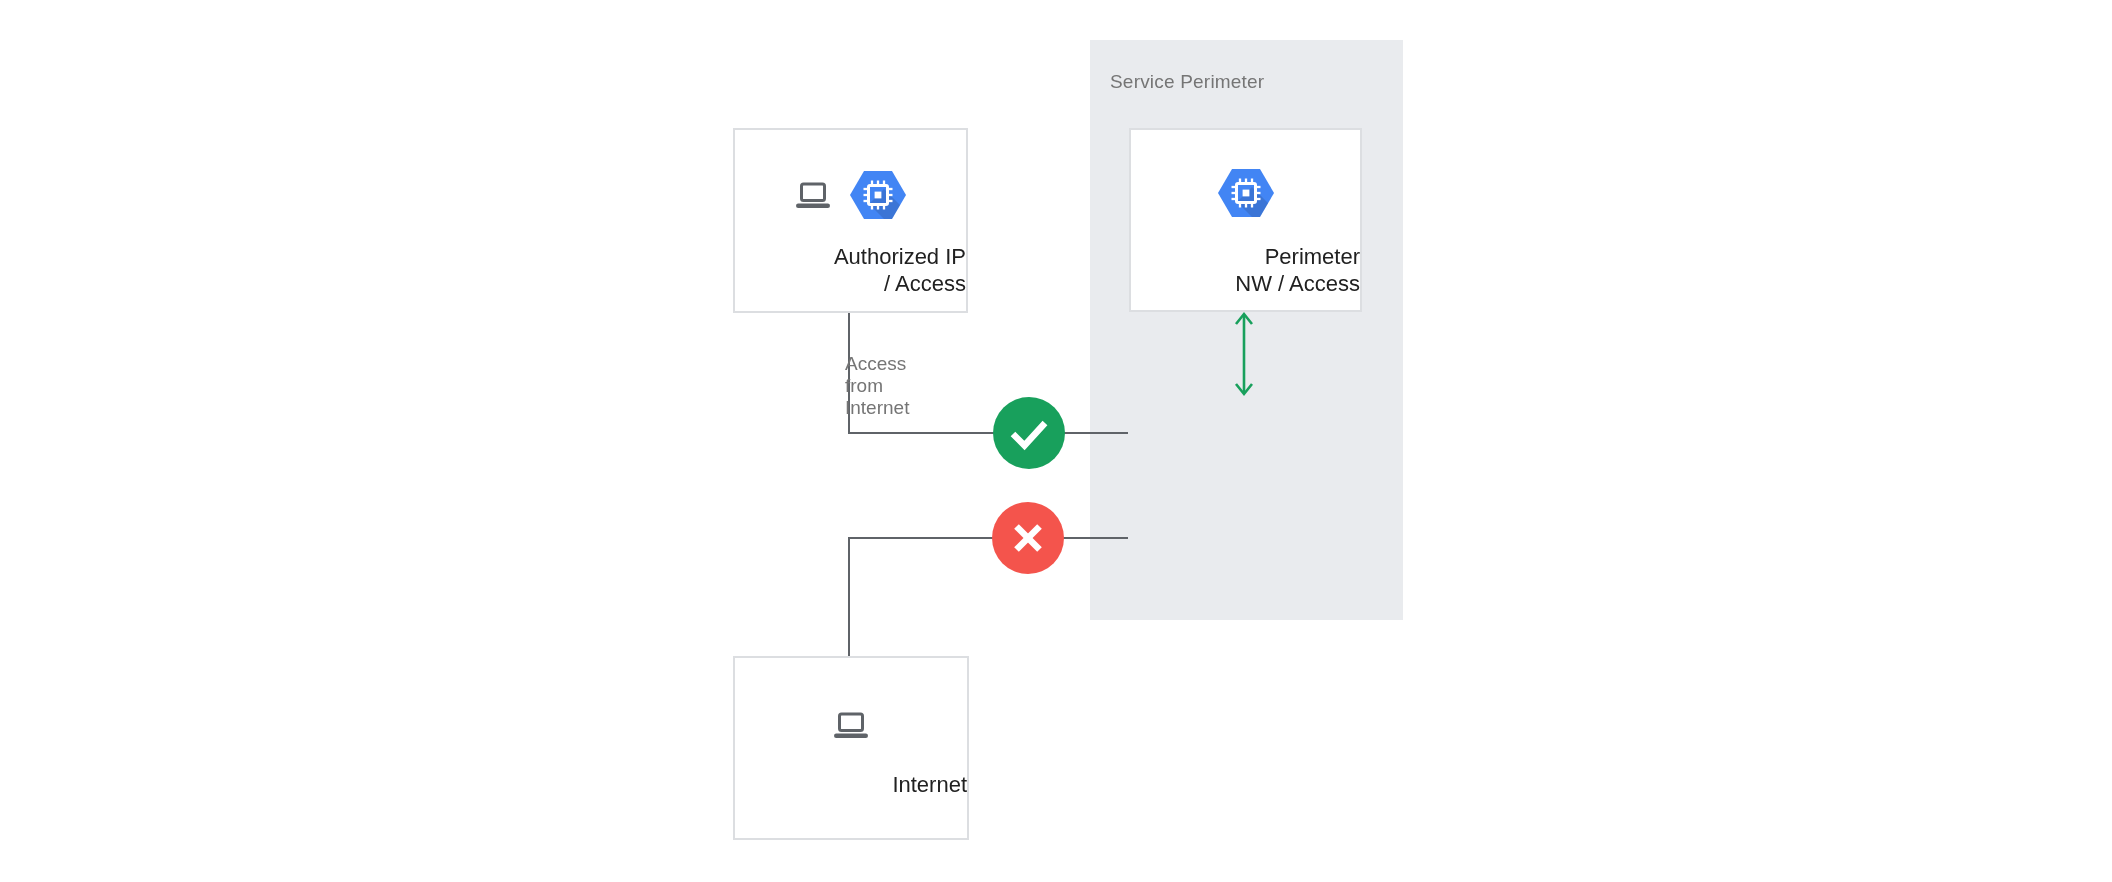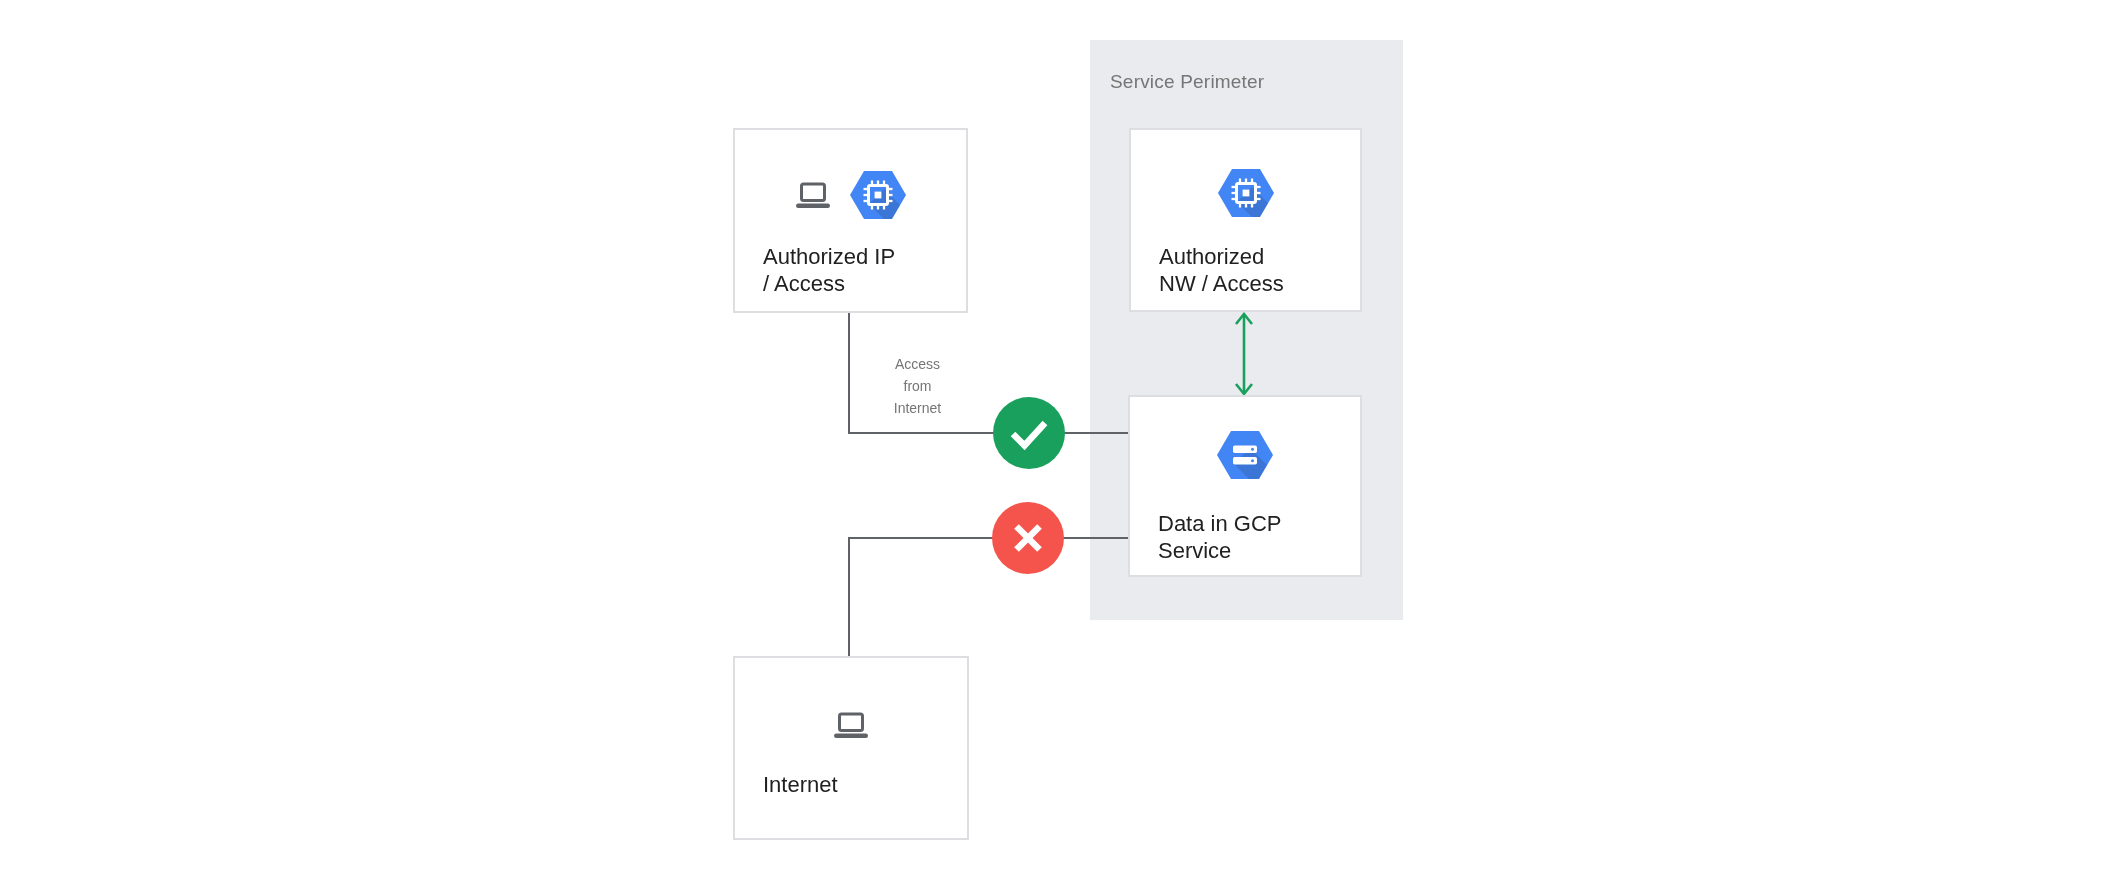--- a/index.html
+++ b/index.html
@@ -17,33 +17,33 @@
   .node{position:absolute;background:#fff;border:2px solid var(--c-border);box-sizing:border-box;z-index:2;}
   .node-ip{left:733px;top:128px;width:235px;height:185px;}
   .node-nw{left:1129px;top:128px;width:233px;height:184px;}
   .node-data{left:1128px;top:395px;width:234px;height:182px;}
   .node-internet{left:733px;top:656px;width:236px;height:184px;}
   .icon-row{position:absolute;left:0;right:0;display:flex;justify-content:center;align-items:center;gap:20px;}
   .node-ip .icon-row{top:41px;height:48px;}
   .node-nw .icon-row{top:39px;height:48px;}
   .node-data .icon-row{top:34px;height:48px;}
   .node-internet .icon-row{top:54px;height:27px;}
-  .node-label{position:absolute;top:113px;left:0;right:0;text-align:left;font-size:22px;line-height:27px;color:var(--c-text_dark);margin-left:28px;}
+  .node-label{position:absolute;top:113px;left:0;right:0;text-align:right;font-size:22px;line-height:27px;color:var(--c-text_dark);}
 
   .line{position:absolute;background:var(--c-line);z-index:1;}
   .line-ip-down{left:848px;top:313px;width:2px;height:120px;}
   .line-check-h{left:848px;top:432px;width:280px;height:2px;}
   .line-x-h{left:848px;top:537px;width:280px;height:2px;}
   .line-internet-up{left:848px;top:537px;width:2px;height:119px;}
 
   .badge{position:absolute;width:72px;height:72px;border-radius:50%;z-index:3;display:flex;align-items:center;justify-content:center;}
   .badge-check{left:993px;top:397px;background:var(--c-green);}
   .badge-x{left:992px;top:502px;background:var(--c-red);}
 
-  .edge-label{position:absolute;text-align:center;font-size:14px;line-height:22px;color:var(--c-text_gray);z-index:2;}
+  .edge-label{position:absolute;text-align:left;font-size:19px;line-height:22px;color:var(--c-text_gray);z-index:2;}
   .label-access{left:845px;top:353px;width:145px;}
   .label-credential{left:795px;top:481px;width:210px;}
 
   .arrow-wrap{position:absolute;left:1231px;top:311px;width:26px;height:86px;z-index:2;}
 </style>
 </head>
 <body>
 
 <div class="canvas">
 
@@ -126,46 +126,25 @@
             <line x1="13.5" y1="30" x2="18" y2="30"></line>
           <line x1="38" y1="18" x2="42.5" y2="18"></line>
             <line x1="38" y1="24" x2="42.5" y2="24"></line>
             <line x1="38" y1="30" x2="42.5" y2="30"></line>
         </g>
         <rect x="18.5" y="14.5" width="19" height="19" rx="1.5" fill="none" stroke="#fff" stroke-width="3"></rect>
         <rect x="24.6" y="20.6" width="6.8" height="6.8" fill="#fff"></rect>
       </svg>
     </div>
     <div class="node-label">
-      <div>Authorized</div>
+      <div>Perimeter</div>
       <div>NW / Access</div>
     </div>
   </div>
 
-  <div class="node node-data">
-    <div class="icon-row">
-      <svg width="56" height="48" viewBox="0 0 56 48">
-        <defs>
-            <clipPath id="hexC">
-              <polygon points="14,0 42,0 56,24 42,48 14,48 0,24"></polygon>
-            </clipPath>
-          </defs>
-        <polygon points="14,0 42,0 56,24 42,48 14,48 0,24" fill="var(--c-blue)"></polygon>
-        <polygon points="17,33 33,17 59,43 43,59" clip-path="url(#hexC)" fill="rgba(25,35,60,0.16)"></polygon>
-        <rect x="16" y="14.5" width="24" height="7.5" rx="1.8" fill="#fff"></rect>
-        <rect x="16" y="26" width="24" height="7.5" rx="1.8" fill="#fff"></rect>
-        <circle cx="35.5" cy="18.2" r="1.5" fill="var(--c-blue)"></circle>
-        <circle cx="35.5" cy="29.7" r="1.5" fill="var(--c-blue)"></circle>
-      </svg>
-    </div>
-    <div class="node-label">
-      <div>Data in GCP</div>
-      <div>Service</div>
-    </div>
-  </div>
 
   <div class="node node-internet">
     <div class="icon-row">
       <svg width="34" height="27" viewBox="0 0 34 27">
         <rect x="5.5" y="2" width="23" height="16.5" rx="2" fill="none" stroke="var(--c-line)" stroke-width="3"></rect>
         <rect x="0" y="21.5" width="34" height="4.5" rx="2.2" fill="var(--c-line)"></rect>
       </svg>
     </div>
     <div class="node-label">
       <div>Internet</div>

